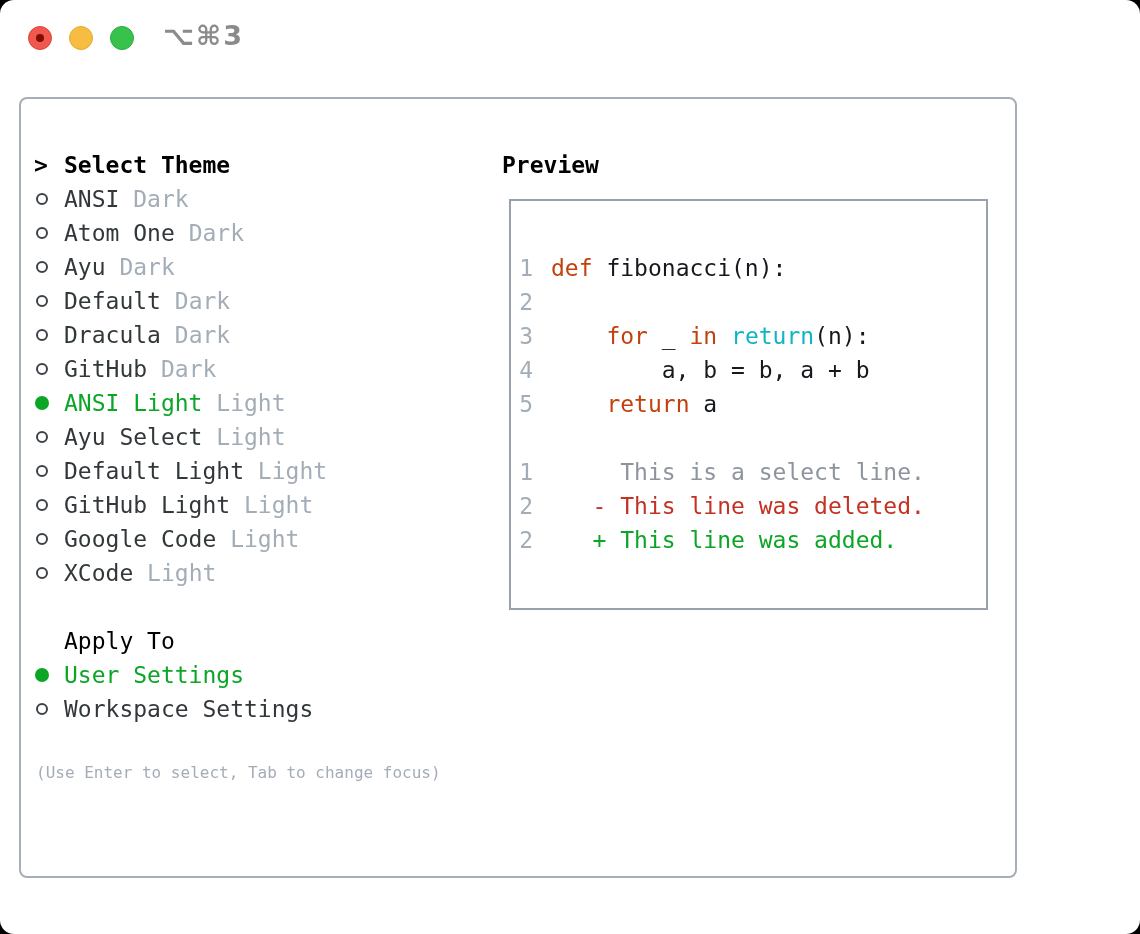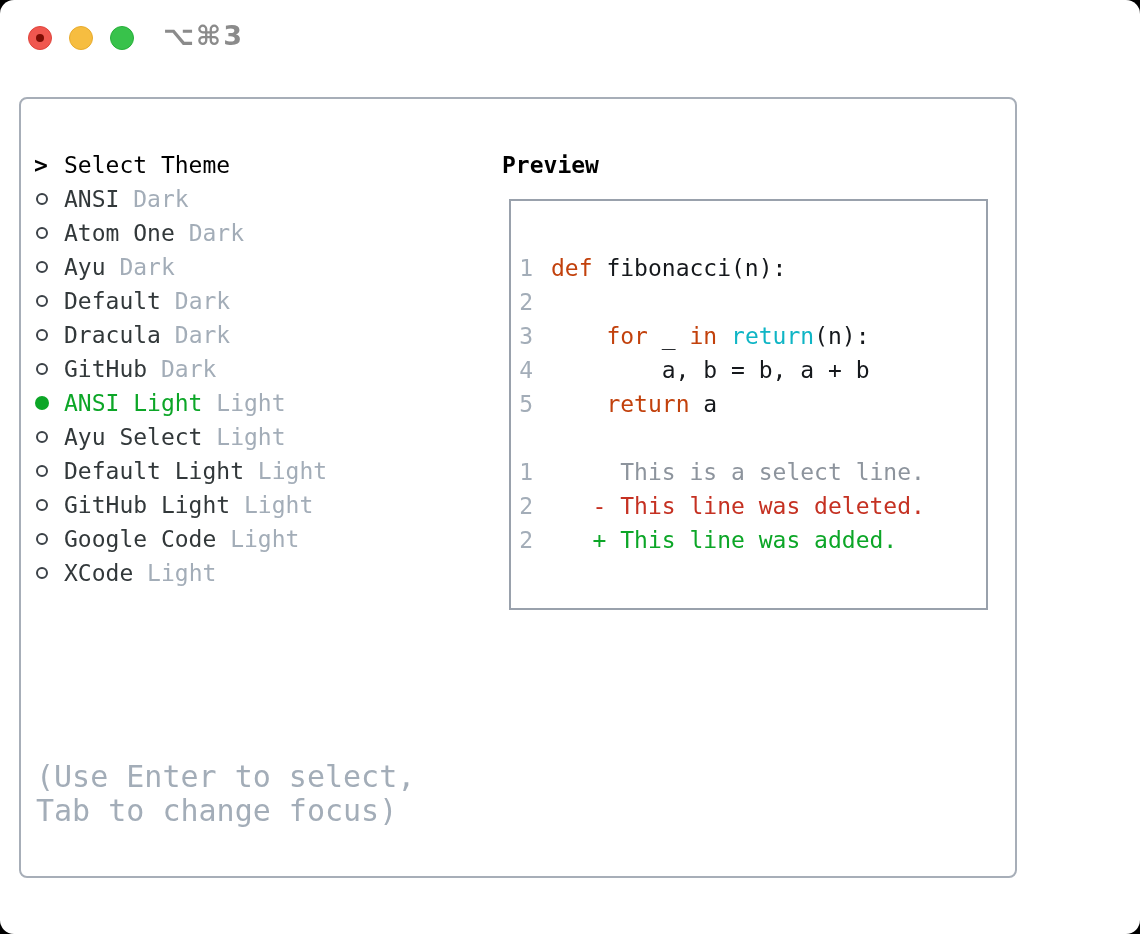--- a/index.html
+++ b/index.html
@@ -28,26 +28,26 @@
   
   .leftcol{position:absolute;left:34px;top:148px;font-size:23px;color:#32383a;}
   .row{height:34px;display:flex;align-items:center;}
   .marker{width:30px;display:flex;align-items:center;justify-content:flex-start;flex:none;}
   .caret{font-weight:bold;color:#000;}
   .radio{width:12px;height:12px;border-radius:50%;border:2px solid #3c4248;box-sizing:border-box;margin-left:2px;}
   .radio.on{width:14px;height:14px;border:none;background:var(--green);margin-left:1px;}
   .label{white-space:pre;}
   .label.selected{color:var(--green);}
   .tag{white-space:pre;color:#a3adb8;}
-  .heading{font-weight:normal;color:#000;white-space:pre;}
+  .heading{font-weight:bold;color:#000;white-space:pre;}
   .subheading{color:#000;white-space:pre;}
   .applycol{position:absolute;left:34px;top:624px;font-size:23px;color:#32383a;}
   .help{
     position:absolute;left:36px;top:760px;width:450px;
-    font-size:30px;line-height:34px;color:#a3adb8;
+    font-size:16px;line-height:26px;color:#a3adb8;
   }
   
   .preview-heading{position:absolute;left:502px;top:148px;height:34px;display:flex;align-items:center;
     font-size:23px;font-weight:bold;color:#000;}
   .preview-box{
     position:absolute;left:509px;top:199px;width:475px;height:407px;
     border:2px solid #99a1ac;background:#fff;
   }
   .codeblock{position:absolute;left:519px;top:251px;font-size:23px;}
   .diffblock{position:absolute;left:519px;top:455px;font-size:23px;}
@@ -167,20 +167,40 @@
         <div class="row">
           <span class="marker">
             <span class="radio"></span>
           </span>
           <span class="label">XCode</span>
           <span class="tag"> Light</span>
         </div>
       </div>
   </div>
 
+  <div class="applycol">
+    <div class="row">
+      <span class="marker"></span>
+      <span class="subheading">Apply To</span>
+    </div>
+    <div id="apply-list">
+        <div class="row">
+          <span class="marker">
+            <span class="radio on"></span>
+          </span>
+          <span class="label selected">User Settings</span>
+        </div>
+        <div class="row">
+          <span class="marker">
+            <span class="radio"></span>
+          </span>
+          <span class="label">Workspace Settings</span>
+        </div>
+      </div>
+  </div>
 
   <div class="help">(Use Enter to select, Tab to change focus)</div>
 
   <div class="preview-heading">Preview</div>
   <div class="preview-box"></div>
   <div class="codeblock" id="codeblock">
       <div class="pline">
         <span class="ln">1</span>
         <span class="lc"><span class="kw">def</span><span class="pl"> fibonacci(n):</span></span>
       </div>

